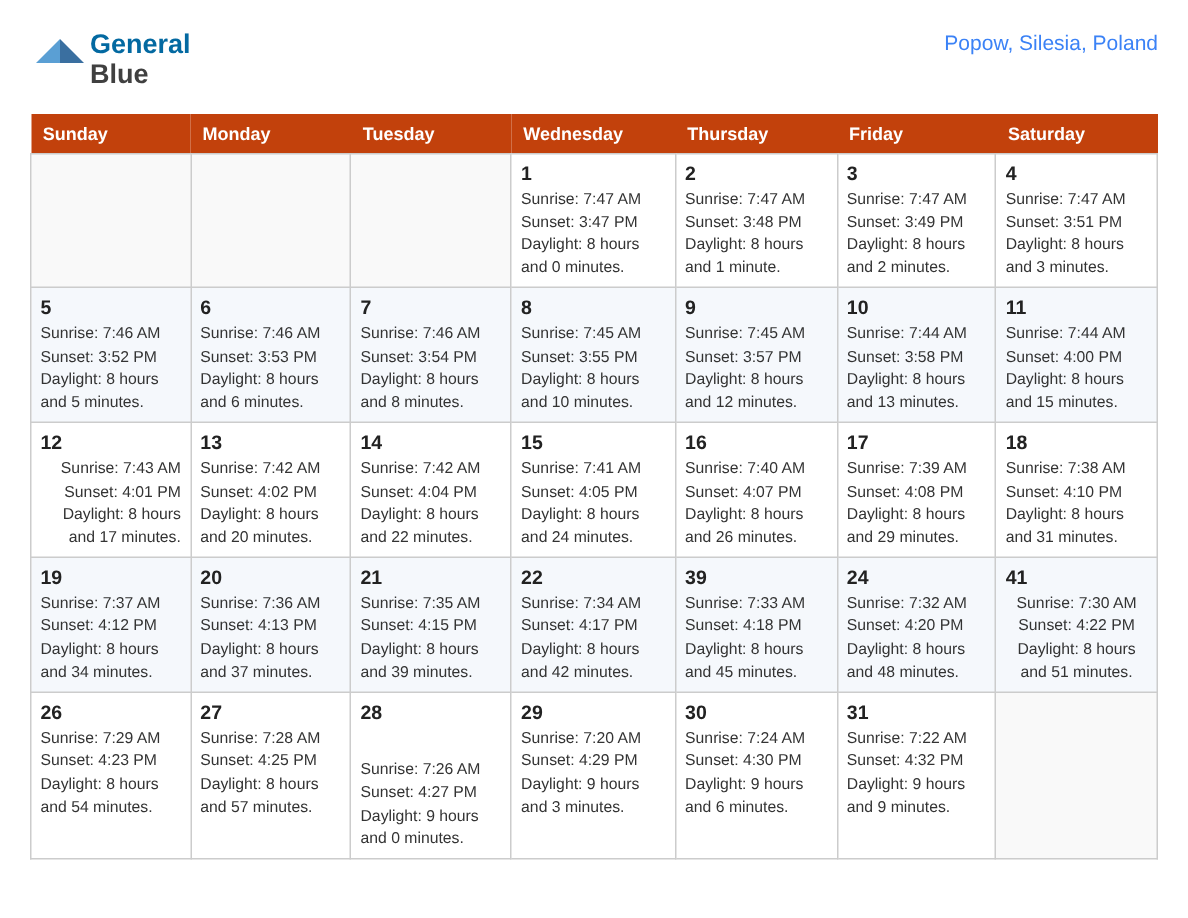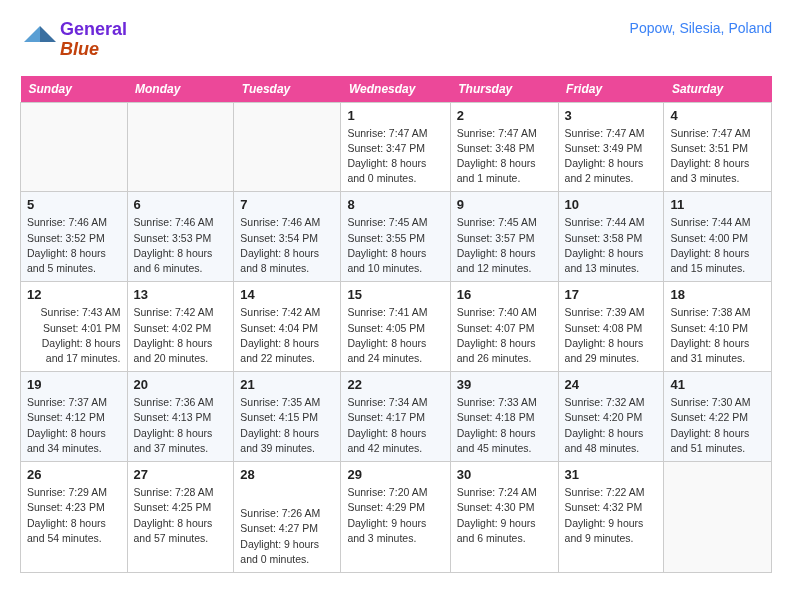--- a/index.html
+++ b/index.html
@@ -21,27 +21,26 @@
       align-items: center;
     }
     .logo-text {
       display: flex;
       flex-direction: column;
       line-height: 1.1;
     }
     .logo-general {
       font-size: 18px;
       font-weight: bold;
-      color: #6d28d9;
+      color: #0369a1;
     }
     .logo-blue {
       font-size: 18px;
       font-weight: bold;
-      color: #c2410c;
-      font-style: italic;
+      color: #404040;
     }
     .logo-icon {
       width: 36px;
       height: 36px;
       margin-right: 4px;
     }
     .title-block {
       text-align: right;
     }
     .month-title {
@@ -52,27 +51,26 @@
     .location {
       font-size: 14px;
       color: #3b82f6;
     }
     .calendar {
       width: 100%;
       border-collapse: collapse;
       font-size: 11px;
     }
     .calendar th {
-      background-color: #ec4899;
+      background-color: #c2410c;
       color: #fff;
       text-align: left;
       padding: 6px 8px;
       font-size: 12px;
       font-weight: bold;
-      font-style: italic;
     }
     .calendar td {
       border: 1px solid #ccc;
       vertical-align: top;
       padding: 5px 6px;
       width: 113px;
       min-height: 80px;
       background: #fff;
     }
     .calendar tr:nth-child(even) td {
@@ -301,21 +299,21 @@
         </td>
         <td>
           <div class="day-num">24</div>
           <div class="day-info" style="white-space: pre-line;">Sunrise: 7:32 AM
 Sunset: 4:20 PM
 Daylight: 8 hours
 and 48 minutes.</div>
         </td>
         <td>
           <div class="day-num">41</div>
-          <div class="day-info" style="white-space: pre-line;">Sunrise: 7:30 AM
+          <div class="day-info" style="white-space: pre-line; text-align: center;">Sunrise: 7:30 AM
 Sunset: 4:22 PM
 Daylight: 8 hours
 and 51 minutes.</div>
         </td>
       </tr>
       <tr>
         <td>
           <div class="day-num">26</div>
           <div class="day-info" style="white-space: pre-line;">Sunrise: 7:29 AM
 Sunset: 4:23 PM

